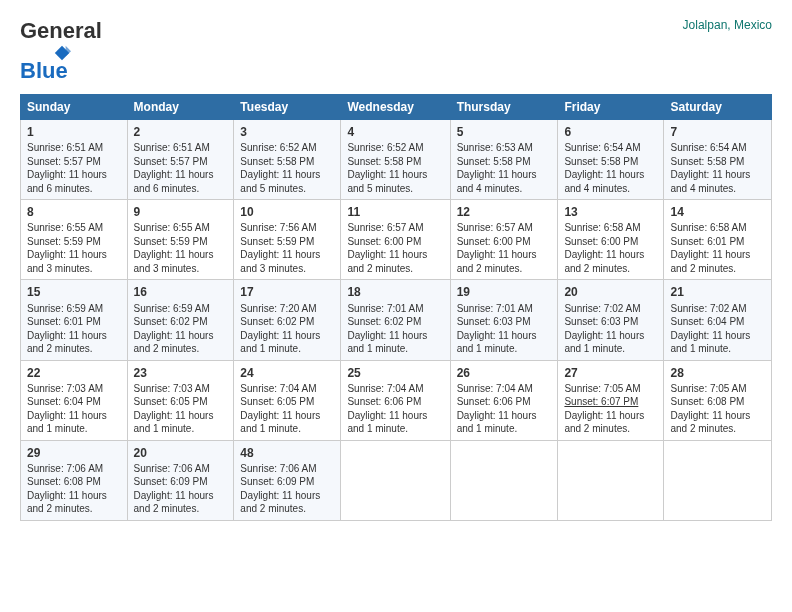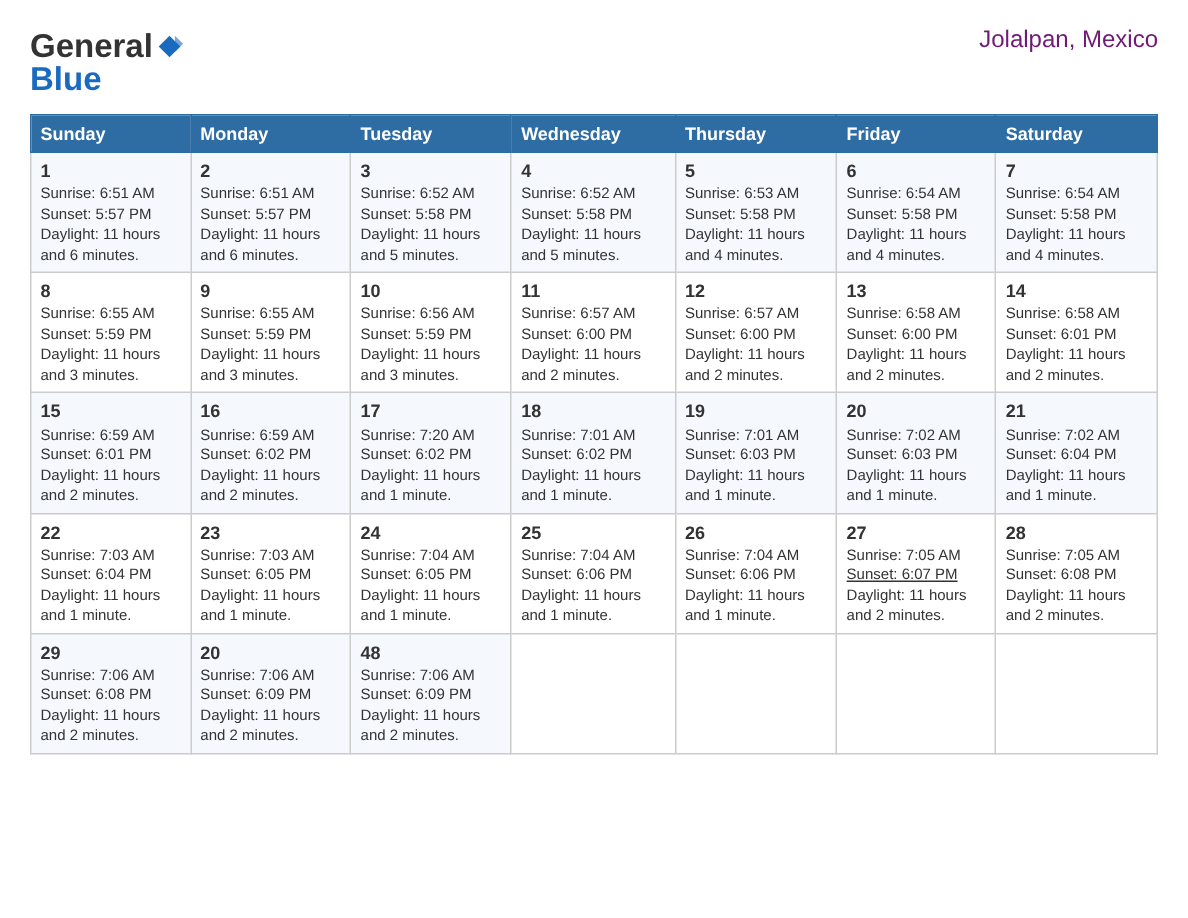--- a/index.html
+++ b/index.html
@@ -24,38 +24,39 @@
       display: flex;
       flex-direction: column;
       align-items: flex-start;
     }
     .logo-text {
       display: flex;
       align-items: center;
       font-size: 22px;
       font-weight: bold;
       color: #333;
+      flex-direction: column;
     }
     .logo-general { color: #333; }
     .logo-icon {
       width: 18px;
       height: 18px;
       margin-left: 2px;
     }
     .title-block {
       text-align: right;
     }
     .month-title {
       font-size: 32px;
       font-weight: bold;
       color: #333;
     }
     .location {
-      font-size: 16px;
-      color: #701a75;
+      font-size: 12px;
+      color: #0f766e;
     }
     table {
       width: 100%;
       border-collapse: collapse;
       font-size: 10.5px;
     }
     thead tr th {
       background-color: #2e6da4;
       color: #fff;
       padding: 5px 6px;
@@ -175,21 +176,21 @@
             <span style="display: block;">Daylight: 11 hours and 3 minutes.</span>
           </td>
           <td>
             <span class="day-num">9</span>
             <span style="display: block;">Sunrise: 6:55 AM</span>
             <span style="display: block;">Sunset: 5:59 PM</span>
             <span style="display: block;">Daylight: 11 hours and 3 minutes.</span>
           </td>
           <td>
             <span class="day-num">10</span>
-            <span style="display: block;">Sunrise: 6:56 AM</span>
+            <span style="display: block;">Sunrise: 7:56 AM</span>
             <span style="display: block;">Sunset: 5:59 PM</span>
             <span style="display: block;">Daylight: 11 hours and 3 minutes.</span>
           </td>
           <td>
             <span class="day-num">11</span>
             <span style="display: block;">Sunrise: 6:57 AM</span>
             <span style="display: block;">Sunset: 6:00 PM</span>
             <span style="display: block;">Daylight: 11 hours and 2 minutes.</span>
           </td>
           <td>

